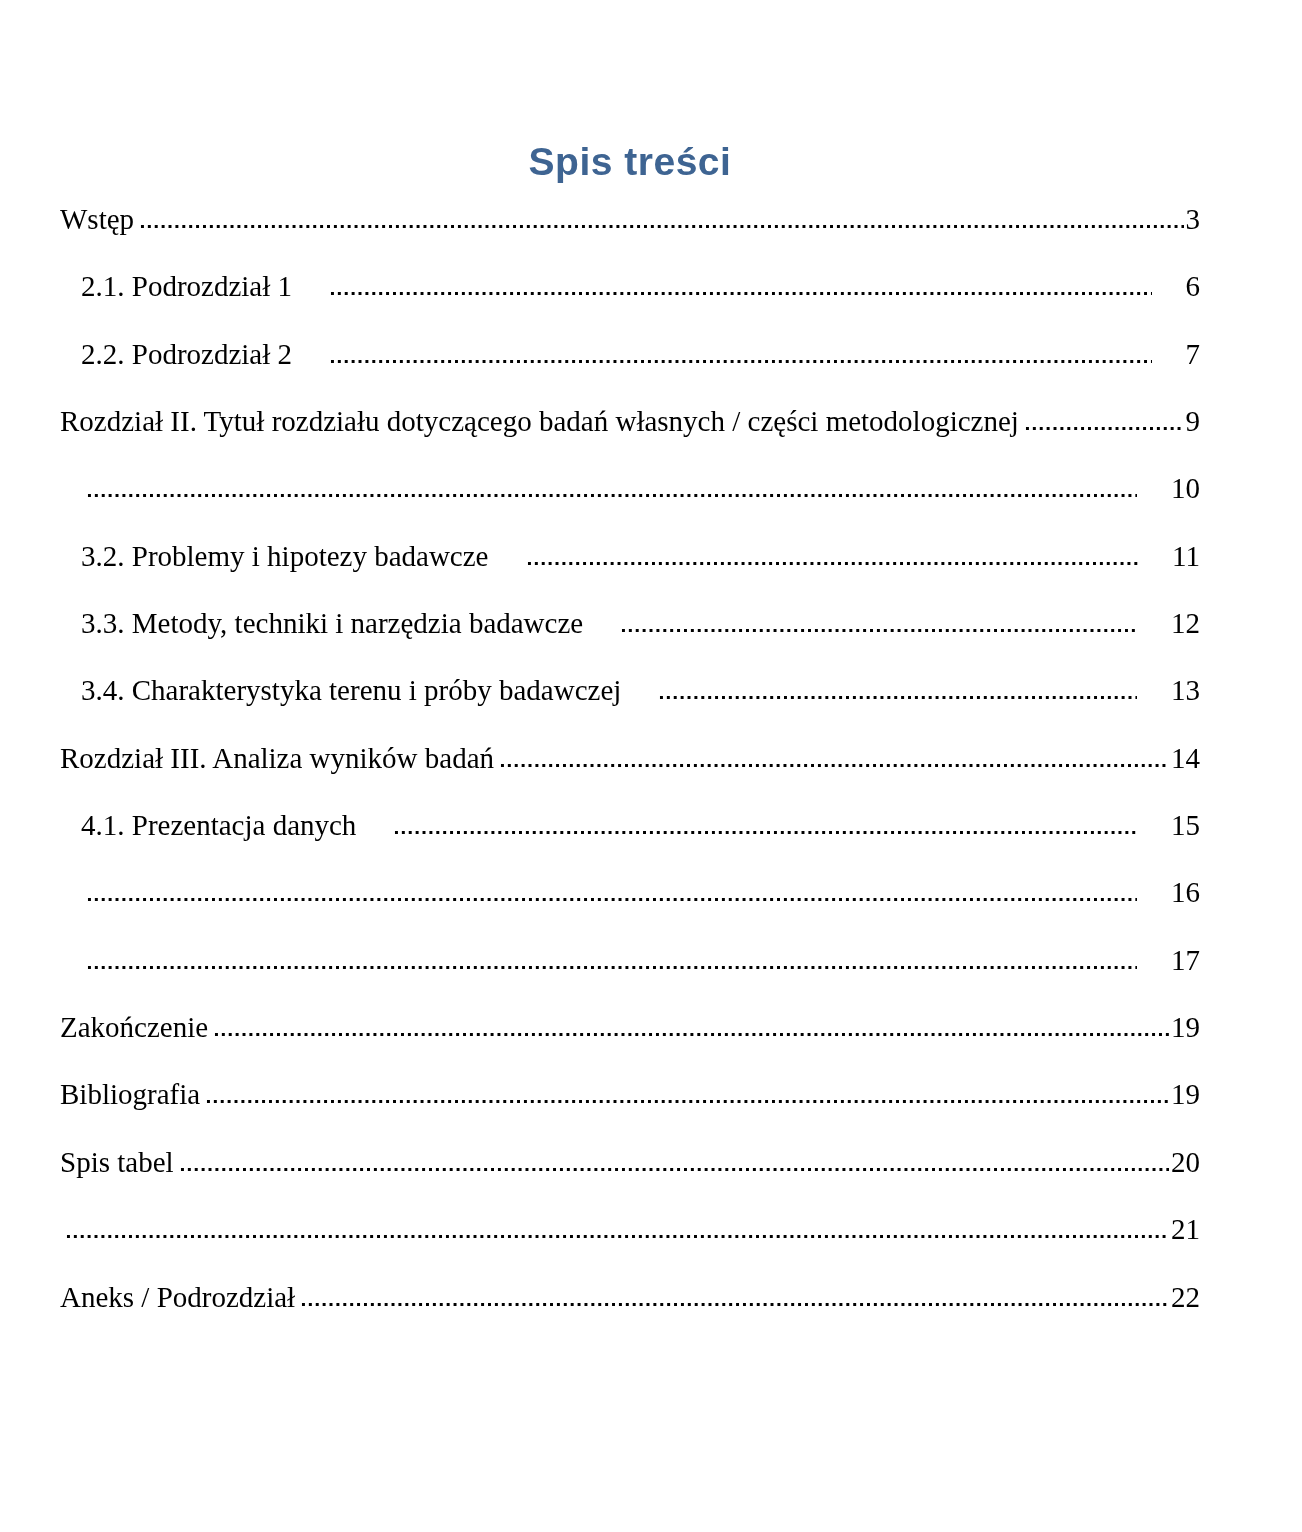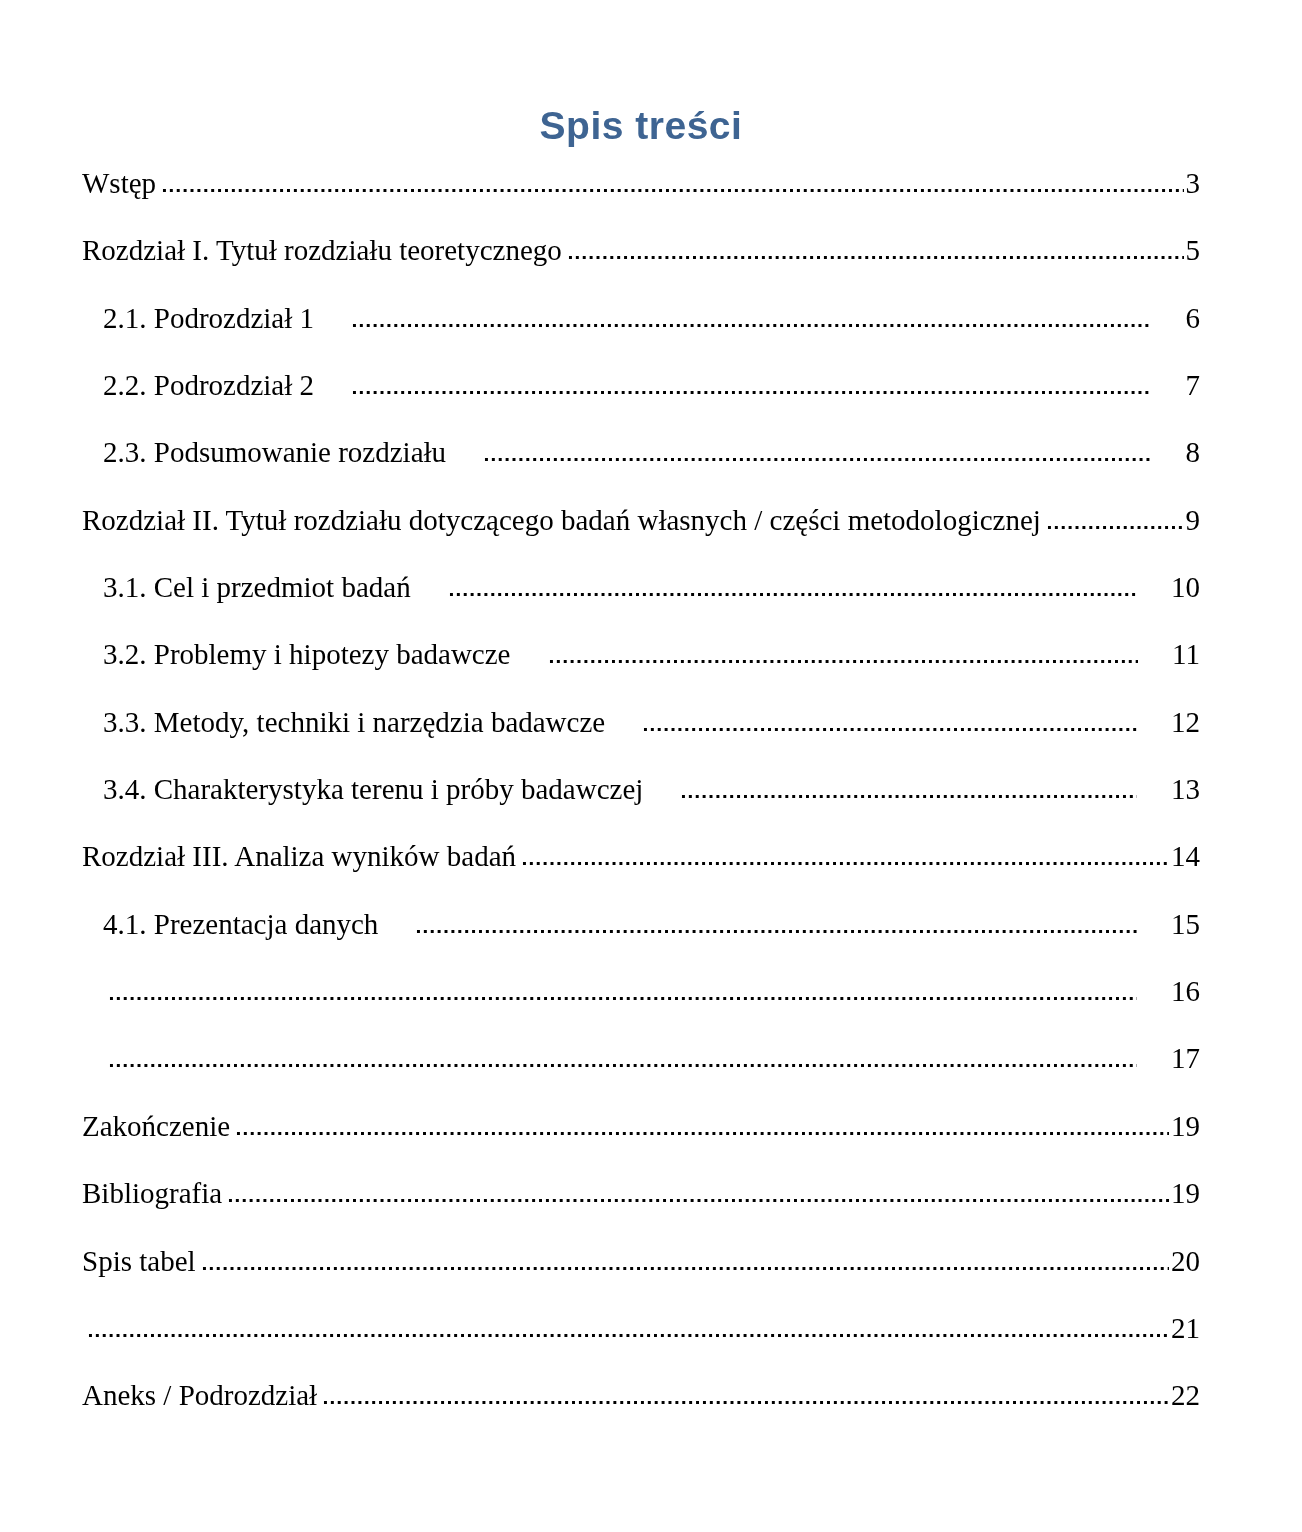--- a/index.html
+++ b/index.html
@@ -13,22 +13,23 @@
     width:1302px;
     height:1532px;
     background:var(--bg-color);
     font-family:"Liberation Serif","DejaVu Serif",serif;
     color:var(--text-color);
     overflow:hidden;
   }
   .page{
     width:1302px;
     height:1096px;
-    padding-left:82px;
+    padding-left:60px;
     padding-right:102px;
+    margin-top:36px;
   }
   .doc-title{
     margin:0;
     padding-top:102px;
     height:150px; 
     line-height:48px;
     text-align:center;
     font-family:"Liberation Sans","DejaVu Sans",sans-serif;
     font-weight:bold;
     font-size:39px;
@@ -74,47 +75,36 @@
 <body>
 
 <div class="page">
   <h1 class="doc-title">Spis treści</h1>
   <div class="toc" id="toc-list">
       <div class="toc-row level-0">
         <span class="toc-label">Wstęp</span>
         <span class="toc-dots"></span>
         <span class="toc-page">3</span>
       </div>
-      <div class="toc-row level-0">
-        <span class="toc-label">Rozdział I. Tytuł rozdziału teoretycznego</span>
-        <span class="toc-dots"></span>
-        <span class="toc-page">5</span>
-      </div>
       <div class="toc-row level-1">
         <span class="toc-label">2.1. Podrozdział 1</span>
         <span class="toc-dots"></span>
         <span class="toc-page">6</span>
       </div>
       <div class="toc-row level-1">
         <span class="toc-label">2.2. Podrozdział 2</span>
         <span class="toc-dots"></span>
         <span class="toc-page">7</span>
       </div>
-      <div class="toc-row level-1">
-        <span class="toc-label">2.3. Podsumowanie rozdziału</span>
-        <span class="toc-dots"></span>
-        <span class="toc-page">8</span>
-      </div>
       <div class="toc-row level-0">
         <span class="toc-label">Rozdział II. Tytuł rozdziału dotyczącego badań własnych / części metodologicznej</span>
         <span class="toc-dots"></span>
         <span class="toc-page">9</span>
       </div>
       <div class="toc-row level-1">
-        <span class="toc-label">3.1. Cel i przedmiot badań</span>
         <span class="toc-dots"></span>
         <span class="toc-page">10</span>
       </div>
       <div class="toc-row level-1">
         <span class="toc-label">3.2. Problemy i hipotezy badawcze</span>
         <span class="toc-dots"></span>
         <span class="toc-page">11</span>
       </div>
       <div class="toc-row level-1">
         <span class="toc-label">3.3. Metody, techniki i narzędzia badawcze</span>

